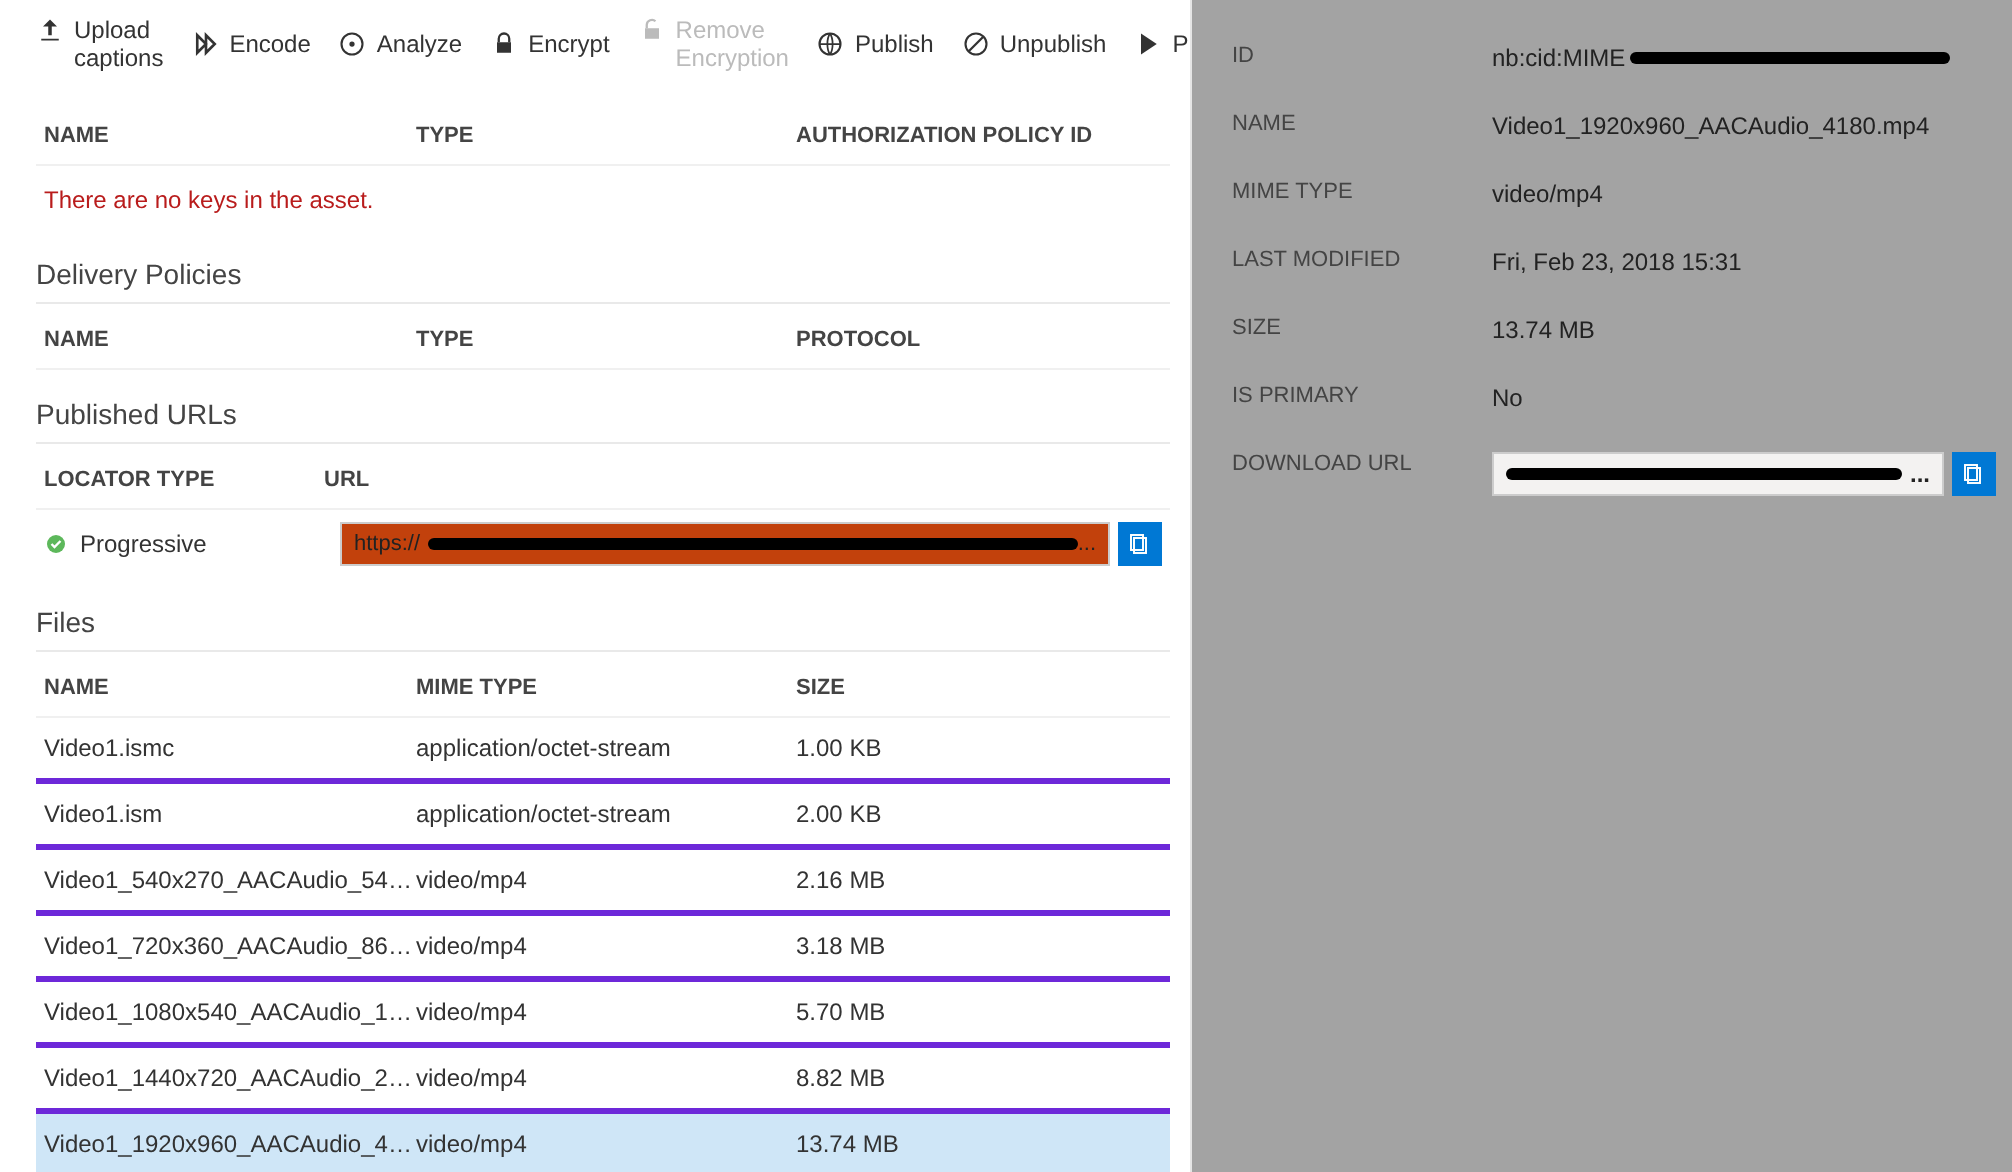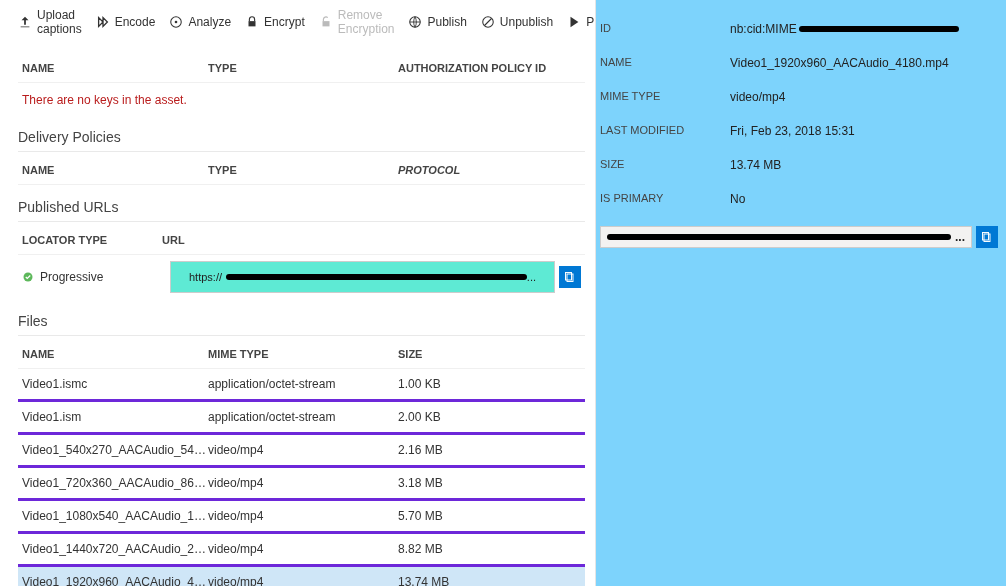--- a/index.html
+++ b/index.html
@@ -14,34 +14,33 @@
     display: flex;
   }
   .left-pane {
     width: 595px;
     padding: 0 10px 0 18px;
     overflow-y: auto;
   }
   .right-pane {
     flex: 1;
     border-left: 1px solid #e5e5e5;
-    padding: 12px 8px 12px 4px;
-    background: #7dd3fc;
+    padding: 12px 8px 12px 20px;
+    background: #a3a3a3;
   }
   
   .toolbar {
     display: flex;
     align-items: center;
     gap: 14px;
     padding: 8px 0 10px 0;
     font-size: 12px;
   }
   .tb-btn {
     display: inline-flex;
-    align-items: center;
     gap: 5px;
     color: #333;
     cursor: pointer;
   }
   .tb-btn.disabled { color: #bbb; cursor: default; }
   .tb-btn .ico { width: 14px; height: 14px; display: inline-flex; align-items: center; justify-content: center; }
   .ico svg { width: 14px; height: 14px; }
   
   .section { margin-top: 8px; margin-bottom: 14px; }
   .section-title {
@@ -64,38 +63,38 @@
     color: #b91c1c;
     font-size: 12px;
   }
   
   .col-k-name { flex: 0 0 186px; }
   .col-k-type { flex: 0 0 190px; }
   .col-k-auth { flex: 1; }
   
   .col-d-name { flex: 0 0 186px; }
   .col-d-type { flex: 0 0 190px; }
-  .col-d-proto { flex: 1; font-style: italic; }
+  .col-d-proto { flex: 1; }
   
   .pub-row {
     display: flex;
     align-items: center;
     padding: 6px 4px;
     gap: 8px;
   }
   .col-p-loc { flex: 0 0 140px; display: flex; align-items: center; gap: 6px; }
   .col-p-url { flex: 1; display: flex; align-items: center; gap: 4px; }
   .url-box {
     flex: 1;
-    background: #5eead4;
+    background: #c2410c;
     border: 1px solid #ccc;
-    padding: 4px 18px;
+    padding: 4px 6px;
     font-size: 11px;
     color: #222;
-    height: 32px;
+    height: 22px;
     overflow: hidden;
     white-space: nowrap;
     text-overflow: ellipsis;
     display: flex;
     align-items: center;
   }
   .url-box .prefix { color: #222; }
   .url-box .redact { flex:1; height: 6px; background: #000; border-radius: 3px; margin-left:4px; }
   .copy-btn {
     width: 22px; height: 22px;
@@ -357,20 +356,21 @@
   </div>
   <div class="drow">
     <div class="dlabel">SIZE</div>
     <div class="dval">13.74 MB</div>
   </div>
   <div class="drow">
     <div class="dlabel">IS PRIMARY</div>
     <div class="dval">No</div>
   </div>
   <div class="drow">
+    <div class="dlabel">DOWNLOAD URL</div>
     <div class="dval" style="gap:4px;">
       <div class="dl-box">
         <span class="bar"></span>
         <span class="suffix">...</span>
       </div>
       <span class="copy-btn">
         <svg viewBox="0 0 16 16">
             <rect x="4" y="4" width="8" height="10" fill="none" stroke="#fff" stroke-width="1.3"></rect>
             <rect x="2" y="2" width="8" height="10" fill="none" stroke="#fff" stroke-width="1.3"></rect>
           </svg>

